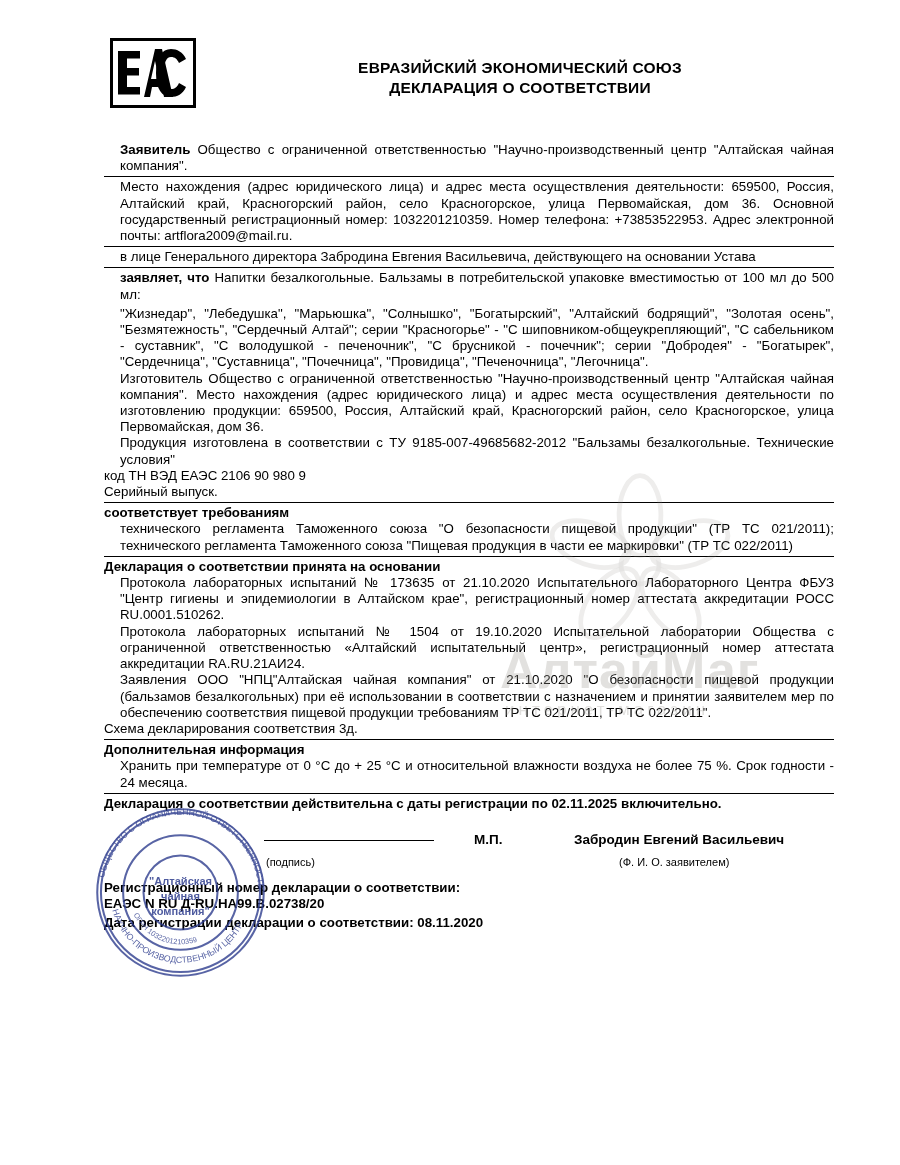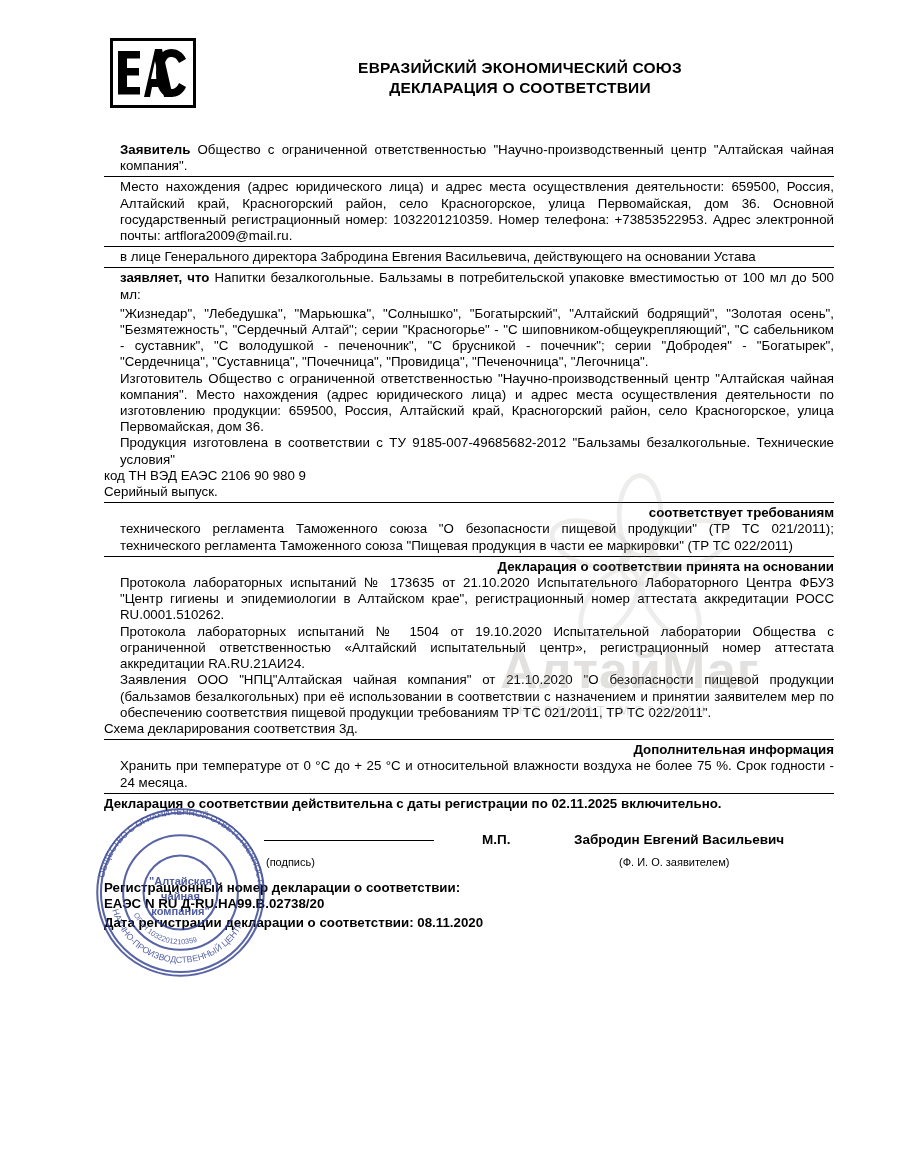--- a/index.html
+++ b/index.html
@@ -103,36 +103,36 @@
   .row {
     padding: 2px 0 2px 0;
   }
   .rule {
     border-top: 1px solid #000;
   }
   .thin-space { height: 3px; }
   p { margin: 0; }
   .j { text-align: justify; text-justify: inter-word; margin-left: 16px; }
   b, .b { font-weight: bold; }
-  .sec-head { font-weight: bold; font-size: 13.3px; text-align: right; }
+  .sec-head { font-weight: bold; font-size: 13.3px; }
 
   .signature-row {
     position: relative;
     height: 64px;
   }
   .sig-line {
     position: absolute;
     left: 160px;
     top: 26px;
     width: 170px;
     border-bottom: 1px solid #000;
   }
   .mp {
     position: absolute;
-    left: 378px;
+    left: 370px;
     top: 18px;
     font-weight: bold;
     font-size: 13.5px;
   }
   .signer-name {
     position: absolute;
     left: 470px;
     top: 18px;
     font-weight: bold;
     font-size: 13.5px;

